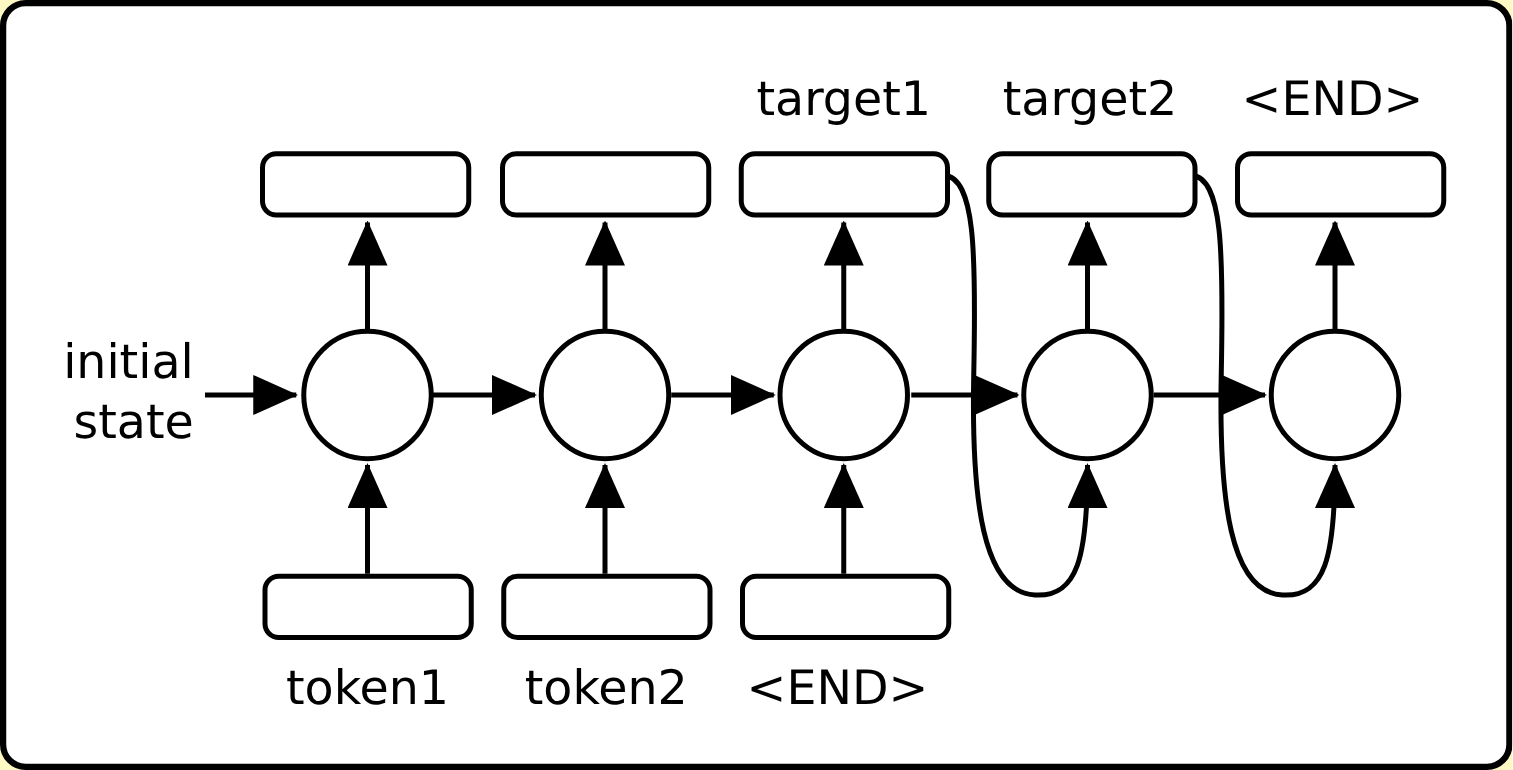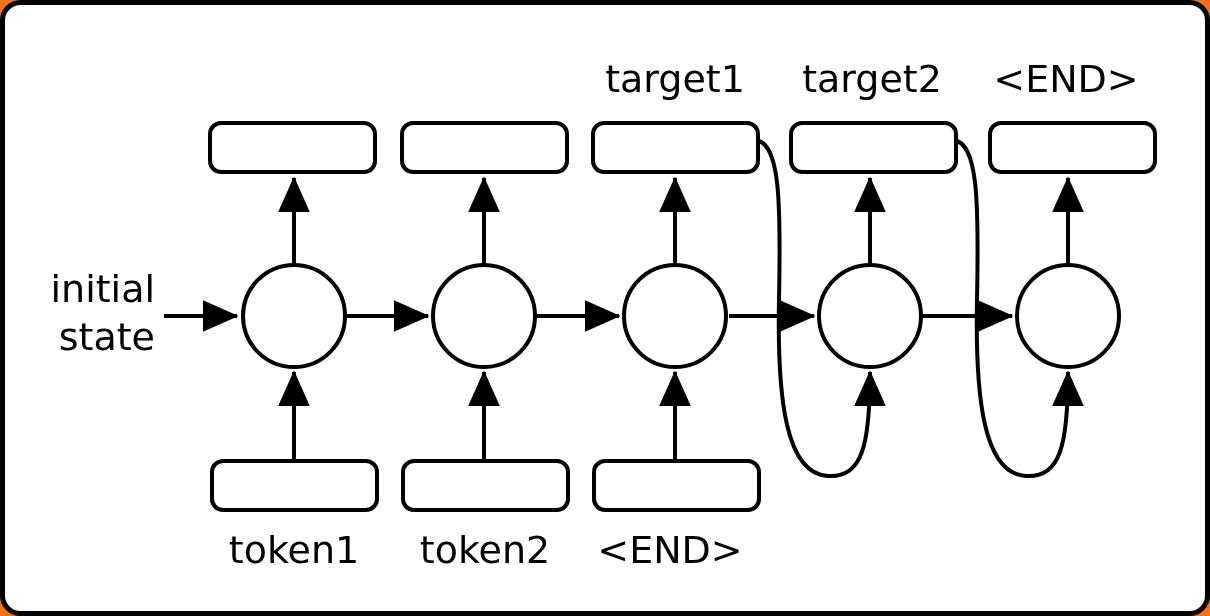--- a/index.html
+++ b/index.html
@@ -8,21 +8,21 @@
     background: #ffffff;
   }
   body {
     font-family: "DejaVu Sans", sans-serif;
   }
   #canvas-frame {
     position: relative;
     width: 1210px;
     height: 616px;
     overflow: hidden;
-    background: #f97316;
+    background: #fef9c3;
   }
   #diagram-svg {
     position: absolute;
     top: 0;
     left: 0;
     width: 1210px;
     height: 616px;
     display: block;
   }
   .node-label {

